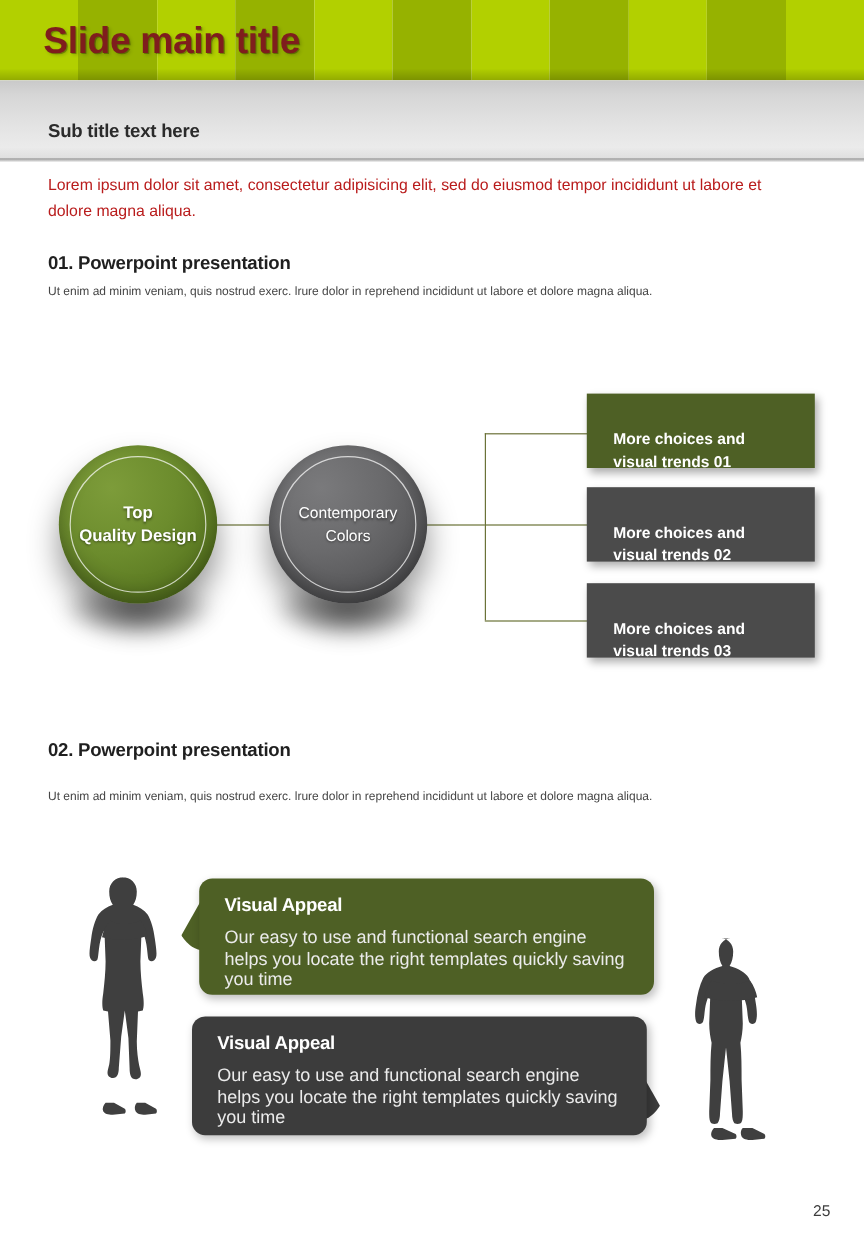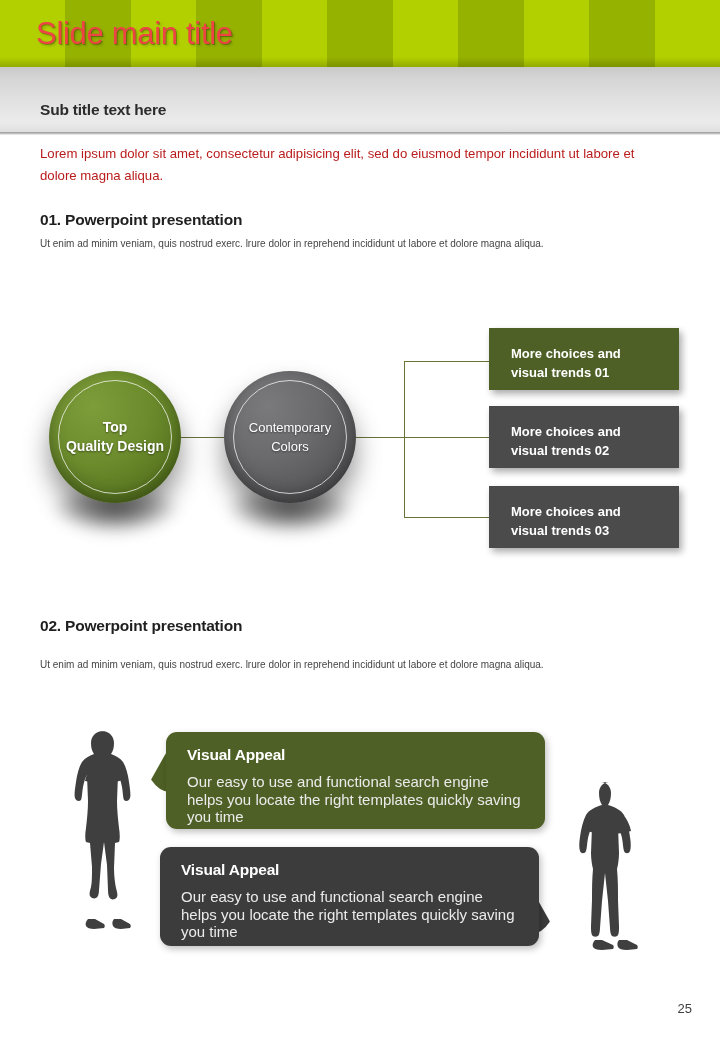--- a/index.html
+++ b/index.html
@@ -38,22 +38,22 @@
     left: 0; right: 0; bottom: 0;
     height: 10px;
     background: linear-gradient(to bottom, rgba(0,0,0,0) 0%, rgba(0,0,0,0.18) 100%);
   }
 
   .slide-title {
     position: absolute;
     left: 36px;
     top: 16px;
     font-size: 31px;
-    font-weight: normal;
-    color: #ef4444;
+    font-weight: bold;
+    color: #7f1d1d;
     letter-spacing: -0.3px;
     text-shadow: 1px 1px 0 rgba(0,0,0,0.28), 2px 2px 3px rgba(0,0,0,0.18);
     z-index: 3;
   }
 
   
   .subband {
     position: absolute;
     left: 0; top: 67px;
     width: 720px;
@@ -183,21 +183,21 @@
     z-index: 1;
   }
   .circ-shadow.g { left: 53px;  top: 185px; }
   .circ-shadow.k { left: 228px; top: 185px; }
 
   
   .mbox {
     position: absolute;
     width: 190px;
     height: 62px;
-    padding: 16px 0 0 22px;
+    padding: 28px 0 0 22px;
     color: #ffffff;
     font-size: 13px;
     font-weight: bold;
     line-height: 19px;
     box-shadow: 3px 4px 7px rgba(0,0,0,0.33);
     z-index: 2;
   }
   .mbox.green { left: 489px; top: 28px;  background: #4e6025; }
   .mbox.gray1 { left: 489px; top: 106px; background: #4b4b4b; }
   .mbox.gray2 { left: 489px; top: 186px; background: #4b4b4b; }

